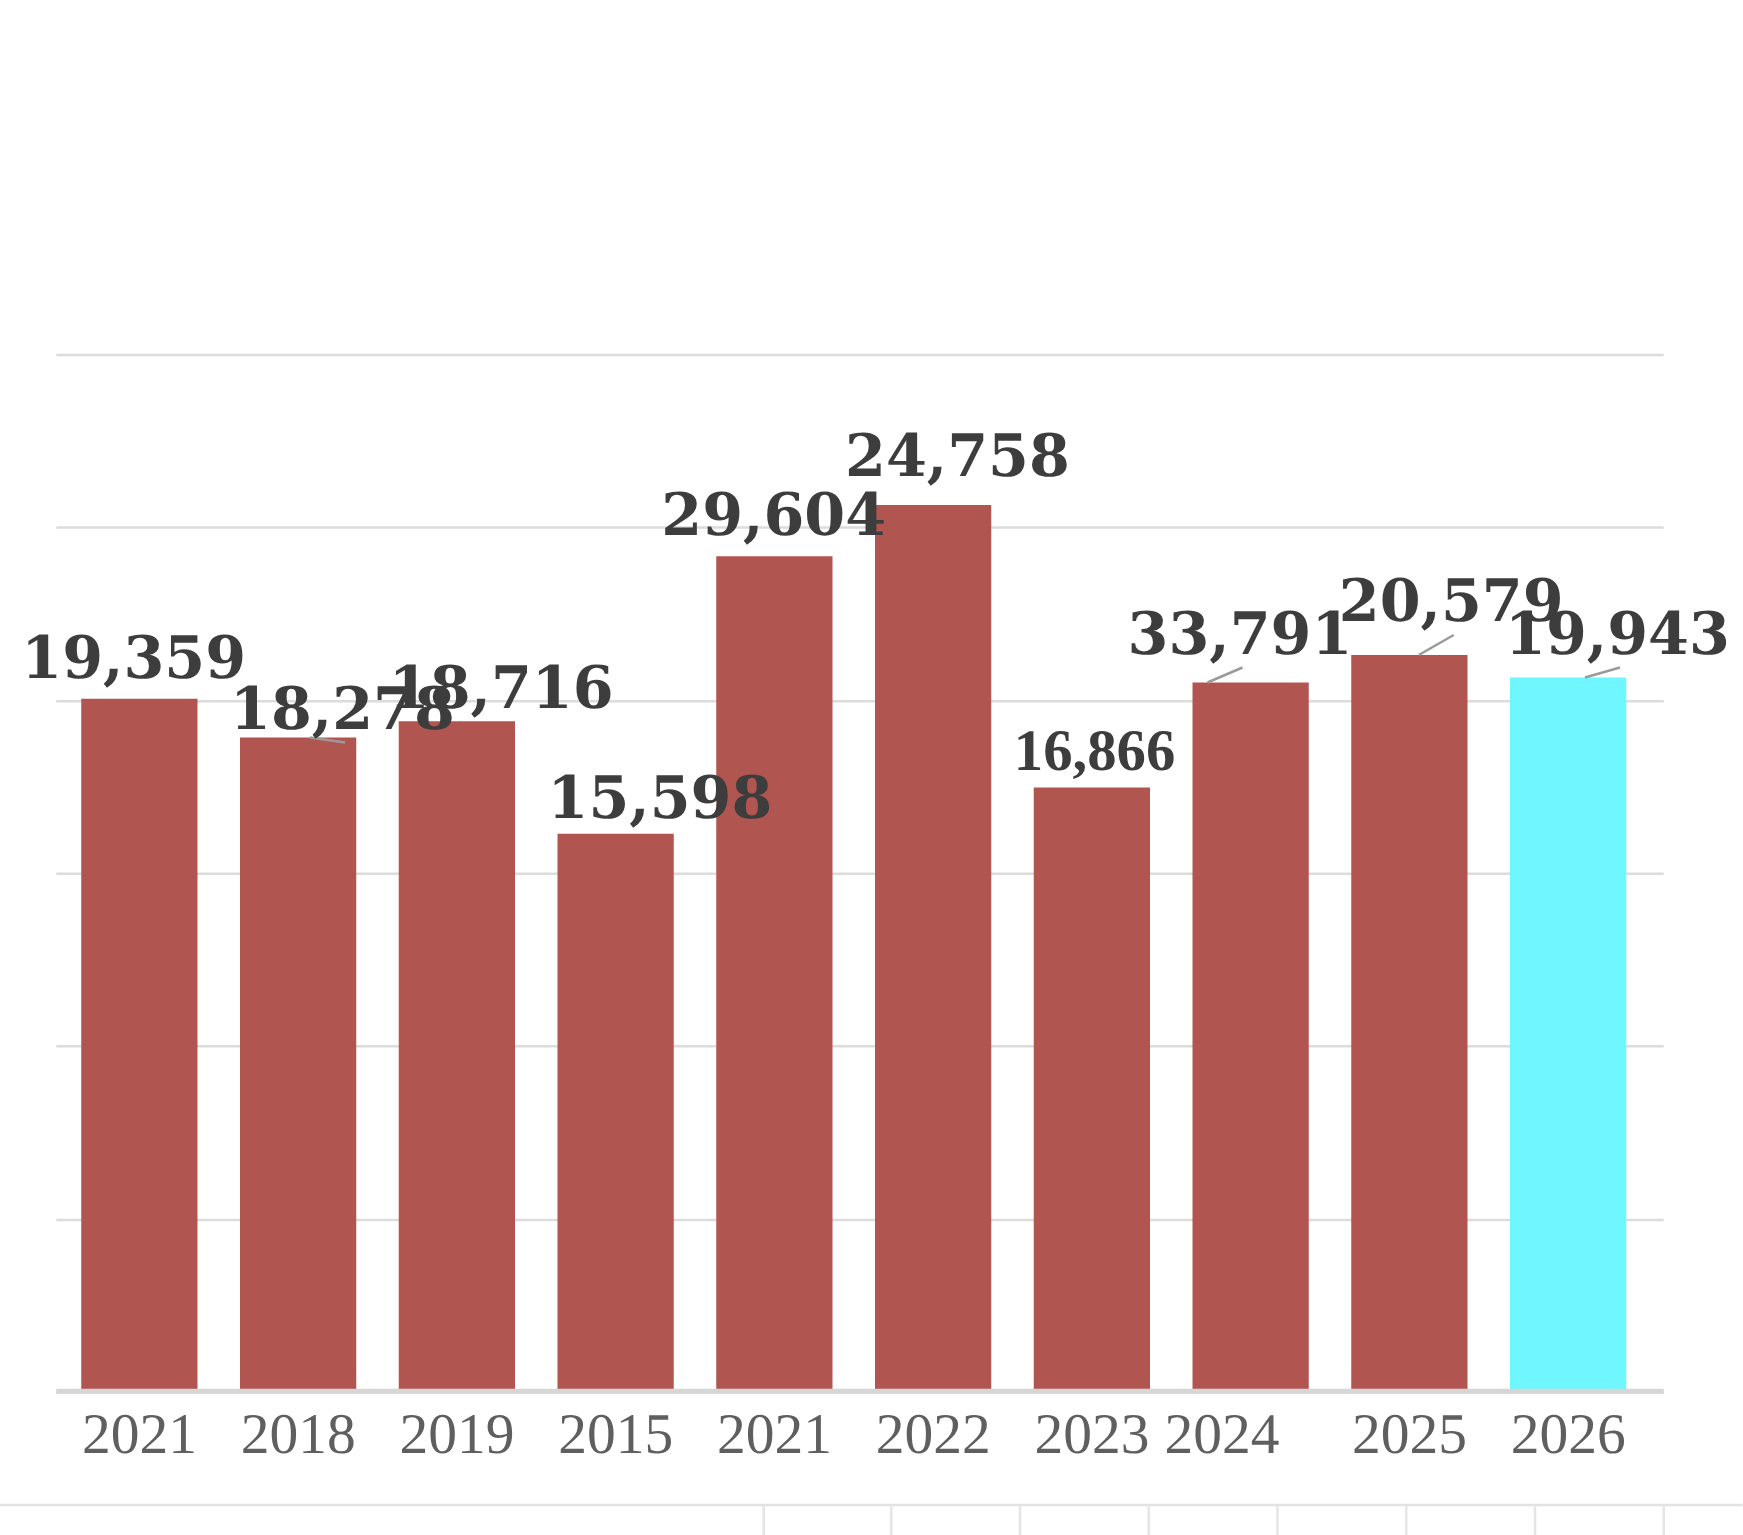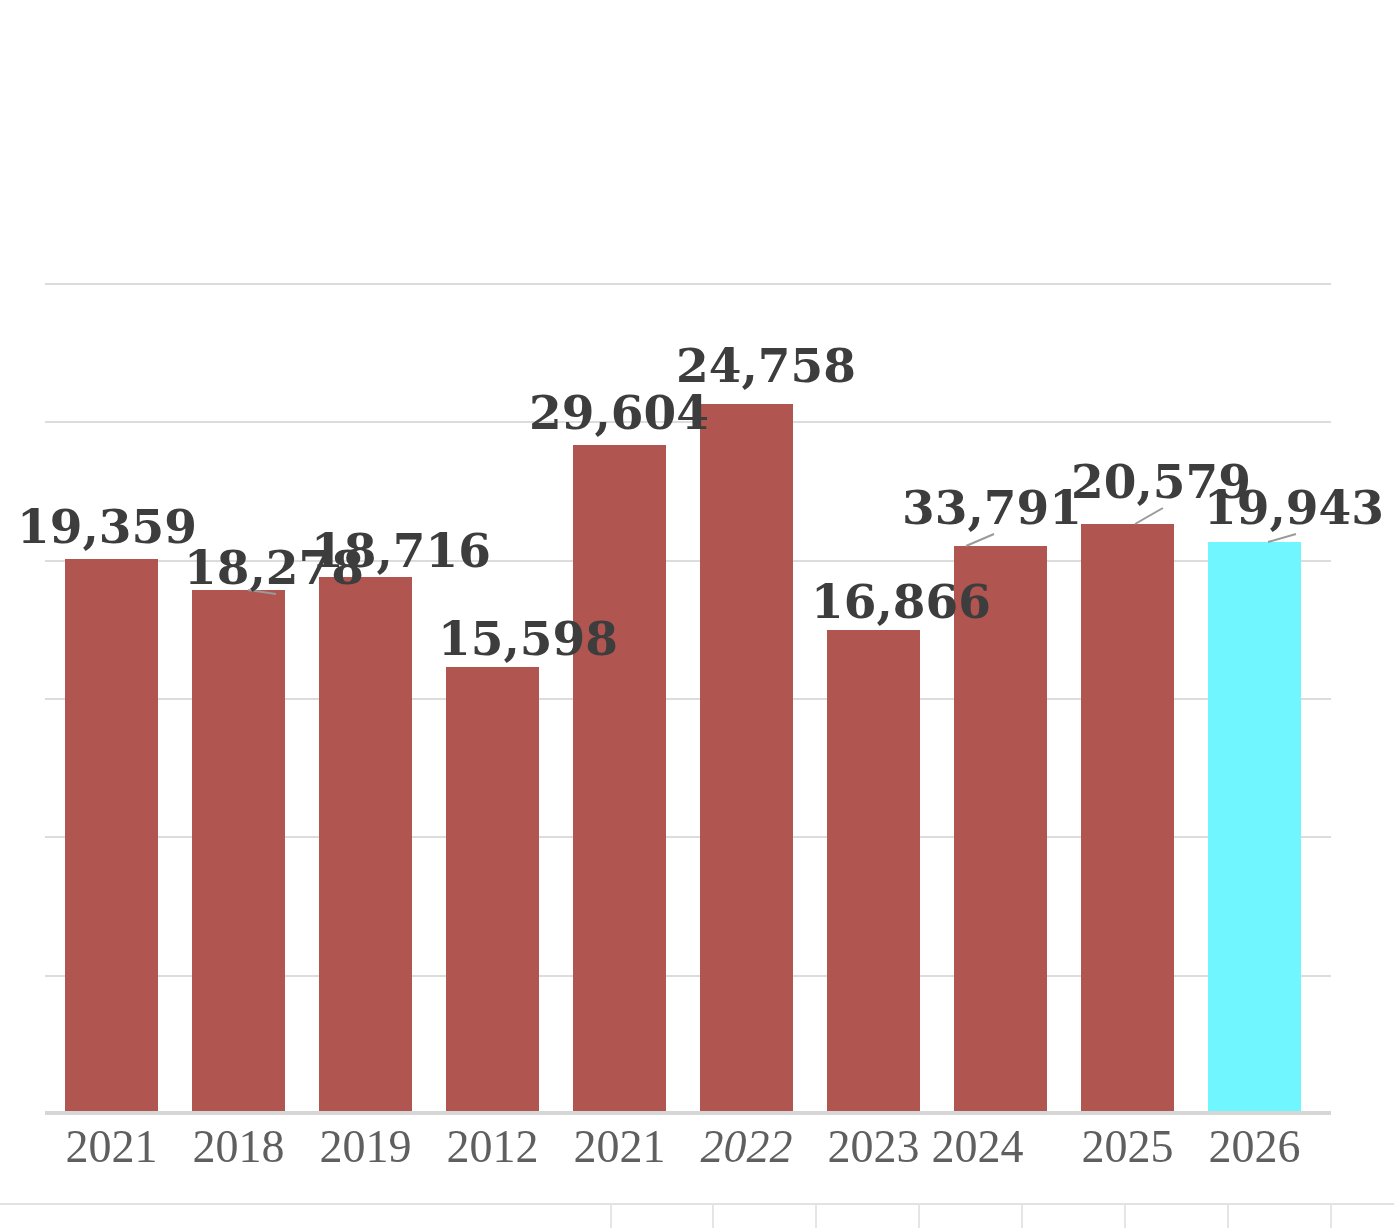--- a/index.html
+++ b/index.html
@@ -178,35 +178,35 @@
           <line x1="20" y1="0" x2="-8" y2="8"></line>
         </svg>
       </div>
     <div id="labels">
         <div class="value-label" style="left: -28px; top: 219.932px;">19,359</div>
         <div class="value-label" style="left: 139px; top: 260.871px;">18,278</div>
         <div class="value-label" style="left: 266px; top: 244.335px;">18,716</div>
         <div class="value-label" style="left: 393px; top: 331.574px;">15,598</div>
         <div class="value-label" style="left: 484px; top: 106.05px;">29,604</div>
         <div class="value-label" style="left: 631px; top: 59.409px;">24,758</div>
-        <div class="value-label" style="left: 766px; top: 295.283px;">16,866</div>
+        <div class="value-label" style="left: 766px; top: 295.283px; font-family: Liberation Serif, serif;">16,866</div>
         <div class="value-label" style="left: 857px; top: 200.91px;">33,791</div>
         <div class="value-label" style="left: 1026px; top: 175.015px;">20,579</div>
         <div class="value-label" style="left: 1159px; top: 201.218px;">19,943</div>
       </div>
     <div class="axis-base"></div>
   </div>
 
   <div id="xaxis">
       <div class="x-tick-label" style="left: 3px; width: 127px;">2021</div>
       <div class="x-tick-label" style="left: 130px; width: 127px;">2018</div>
       <div class="x-tick-label" style="left: 257px; width: 127px;">2019</div>
-      <div class="x-tick-label" style="left: 384px; width: 127px;">2012</div>
+      <div class="x-tick-label" style="left: 384px; width: 127px;">2015</div>
       <div class="x-tick-label" style="left: 511px; width: 127px;">2021</div>
-      <div class="x-tick-label" style="left: 638px; width: 127px; font-style: italic;">2022</div>
+      <div class="x-tick-label" style="left: 638px; width: 127px;">2022</div>
       <div class="x-tick-label" style="left: 765px; width: 127px;">2023</div>
       <div class="x-tick-label" style="left: 869px; width: 127px;">2024</div>
       <div class="x-tick-label" style="left: 1019px; width: 127px;">2025</div>
       <div class="x-tick-label" style="left: 1146px; width: 127px;">2026</div>
     </div>
 
   <div id="bottom-rule"></div>
   <div id="bottom-ticks">
       <div class="bottom-tick" style="left: 610px;"></div>
       <div class="bottom-tick" style="left: 712px;"></div>

